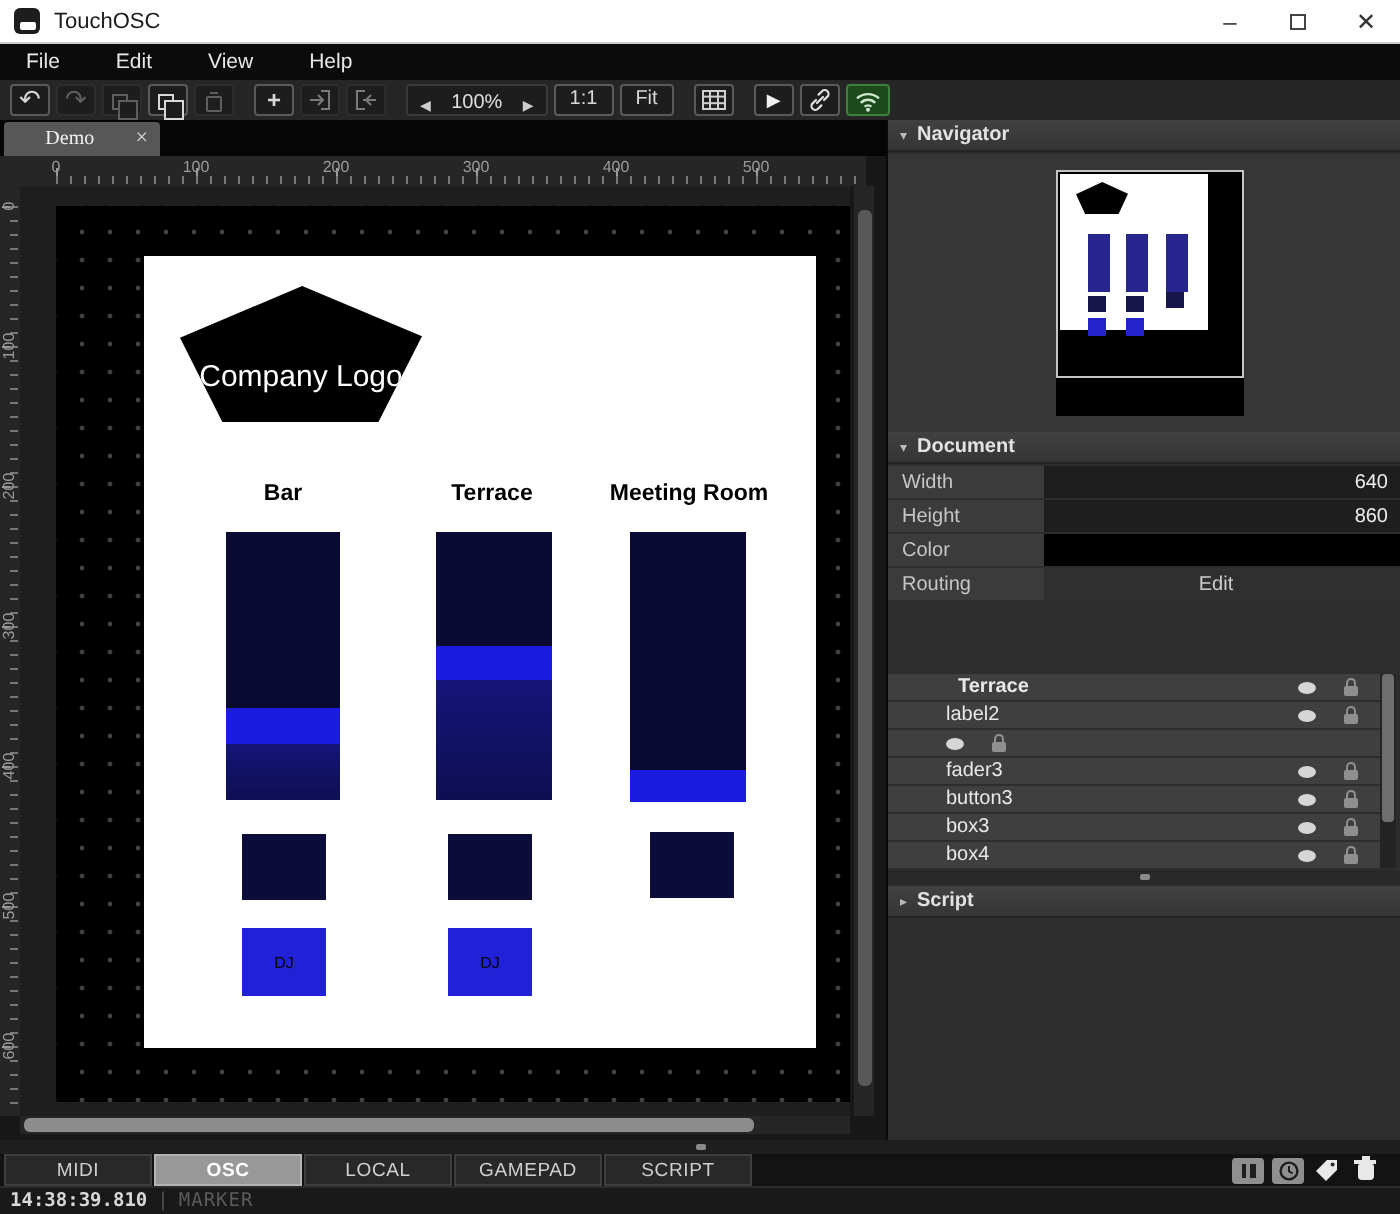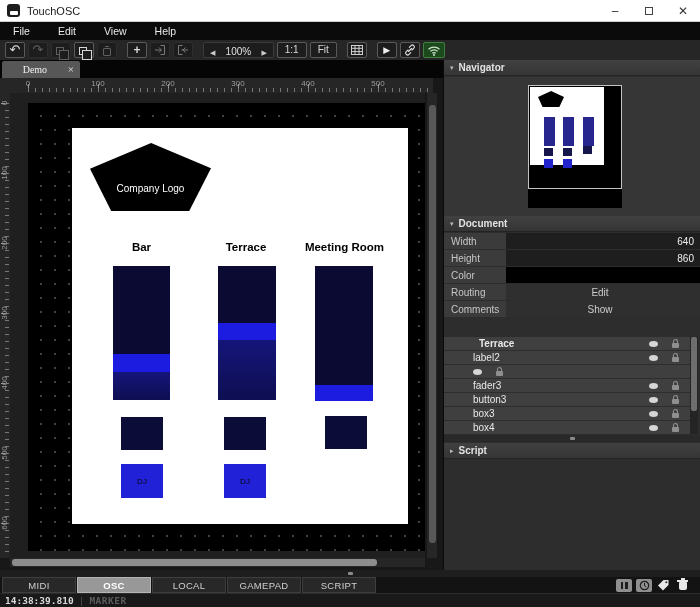--- a/index.html
+++ b/index.html
@@ -59,21 +59,21 @@
   .vnum{position:absolute;left:-7px;width:24px;height:10px;line-height:10px;text-align:center;font-size:8px;color:#9a9a9a;transform:rotate(-90deg);}
   .corner{position:absolute;left:0;top:78px;width:10px;height:15px;background:#262626;}
 
   .viewport{position:absolute;left:10px;top:93px;width:415px;height:465px;background:#1f1f1f;overflow:hidden;}
   .docrect{position:absolute;left:18px;top:10px;width:397px;height:448px;background:#000;
     background-image:radial-gradient(#424242 1px,transparent 1.4px);background-size:14px 14px;background-position:6px 6px;}
   .artboard{position:absolute;left:44px;top:25px;width:336px;height:396px;background:#ffffff;}
 
   .pentagon{position:absolute;left:18px;top:15px;width:121px;height:68px;background:#000;
     clip-path:polygon(50.5% 0%,100% 37%,82% 100%,17.5% 100%,0% 38%);display:flex;align-items:center;justify-content:center;}
-  .pentagon span{color:#ffffff;font-size:10px;margin-top:22px;}
+  .pentagon span{color:#ffffff;font-size:15px;margin-top:22px;}
   .zone-label{position:absolute;top:112px;height:14px;font-size:11.5px;font-weight:600;color:#000;text-align:center;line-height:14px;}
   .fader{position:absolute;top:138px;display:flex;flex-direction:column;}
   .fseg-track{background:#0a0a33;}
   .fseg-handle{background:#1c1ce0;}
   .fseg-fill{background:linear-gradient(#15157a,#0e0e52);}
   .box{position:absolute;width:42px;height:33px;background:#0c0c38;}
   .djbtn{position:absolute;width:42px;height:34px;background:#2121d8;display:flex;align-items:center;justify-content:center;font-size:8px;color:#060606;}
 
   .vscroll{position:absolute;left:427px;top:93px;width:10px;height:465px;background:#262626;}
   .vthumb{position:absolute;left:1.5px;top:12px;width:7px;height:438px;background:#585858;border-radius:3px;}
@@ -90,21 +90,21 @@
   .nav-doc{position:absolute;left:84px;top:8px;width:94px;height:123px;background:#000;}
   .nav-white{position:absolute;left:86px;top:10px;width:74px;height:78px;background:#fff;}
   .nav-view{position:absolute;left:84px;top:8px;width:94px;height:104px;border:1px solid #c4c4c4;}
   .nav-pent{position:absolute;left:94px;top:14px;width:26px;height:16px;background:#000;clip-path:polygon(50.5% 0%,100% 37%,82% 100%,17.5% 100%,0% 38%);}
   .nav-bar{position:absolute;top:40px;width:11px;height:29px;background:#26268e;}
   .nav-sq{position:absolute;top:71px;width:9px;height:8px;background:#16164a;}
   .nav-bsq{position:absolute;top:82px;width:9px;height:9px;background:#2323cc;}
 
   .doc-rows{position:absolute;top:173px;left:0;width:100%;}
   .prow{display:flex;height:16px;margin-bottom:1px;}
-  .plabel{width:62px;background:#3b3b3b;color:#c6c6c6;font-size:10px;display:flex;align-items:center;padding-left:7px;}
+  .plabel{width:78px;background:#3b3b3b;color:#c6c6c6;font-size:10px;display:flex;align-items:center;padding-left:7px;}
   .pval{flex:1;background:#1e1e1e;color:#ededed;font-size:10px;display:flex;align-items:center;justify-content:flex-end;padding-right:6px;}
   .pval.swatch{background:#000;}
   .pval.btn{justify-content:center;background:#2f2f2f;color:#cccccc;}
 
   .tree-rows{position:absolute;top:277px;left:0;width:246px;}
   .trow{height:13px;margin-bottom:1px;background:#3f3f3f;display:flex;align-items:center;padding-left:29px;}
   .trow.first{padding-left:35px;}
   .trow.first .tname{font-weight:bold;}
   .tname{flex:1;font-size:10px;color:#e8e8e8;line-height:1;}
   .ic-eye{width:9px;height:6px;background:#d6d6d6;border-radius:50%;margin-right:14px;flex:0 0 auto;}
@@ -125,21 +125,21 @@
   .bb-flat{width:15px;height:13px;display:flex;align-items:center;justify-content:center;}
   .ic-pause{display:flex;gap:2px;}
   .ic-pause i{width:2.5px;height:7px;background:#1e1e1e;}
   .ic-trash-w{width:8px;height:8px;background:#e8e8e8;border-radius:1px 1px 2px 2px;position:relative;margin-top:2px;}
   .ic-trash-w::before{content:'';position:absolute;top:-2px;left:-1.5px;width:11px;height:1.5px;background:#e8e8e8;}
   .ic-trash-w::after{content:'';position:absolute;top:-4px;left:2px;width:4px;height:2px;background:#e8e8e8;}
 
   .statusbar{position:absolute;left:0;top:593px;width:700px;height:14px;background:#191919;border-top:1px solid #2c2c2c;display:flex;align-items:center;padding-left:5px;font-family:"DejaVu Sans Mono",monospace;font-size:9.5px;}
   .sb-time{color:#d8d8d8;font-weight:bold;}
   .sb-sep{color:#4f4f4f;margin:0 5px;}
-  .sb-marker{color:#5c5c5c;font-weight:bold;letter-spacing:.5px;}
+  .sb-marker{color:#5c5c5c;font-weight:normal;letter-spacing:.5px;}
 </style>
 </head>
 <body>
 
 <div class="app">
 
   <div class="titlebar">
     <div class="app-logo"></div>
     <div class="title-text">TouchOSC</div>
     <div class="win-controls">
@@ -346,24 +346,20 @@
         <div class="pval">860</div>
       </div>
       <div class="prow">
         <div class="plabel">Color</div>
         <div class="pval swatch"></div>
       </div>
       <div class="prow">
         <div class="plabel">Routing</div>
         <div class="pval btn">Edit</div>
       </div>
-      <div class="prow">
-        <div class="plabel">Comments</div>
-        <div class="pval btn">Show</div>
-      </div>
     </div>
 
     <div class="tree-rows">
       <div class="trow first">
         <span class="tname">Terrace</span>
         <span class="ic-eye"></span>
           <span class="ic-lock"></span>
       </div>
       <div class="trow">
         <span class="tname">label2</span>

